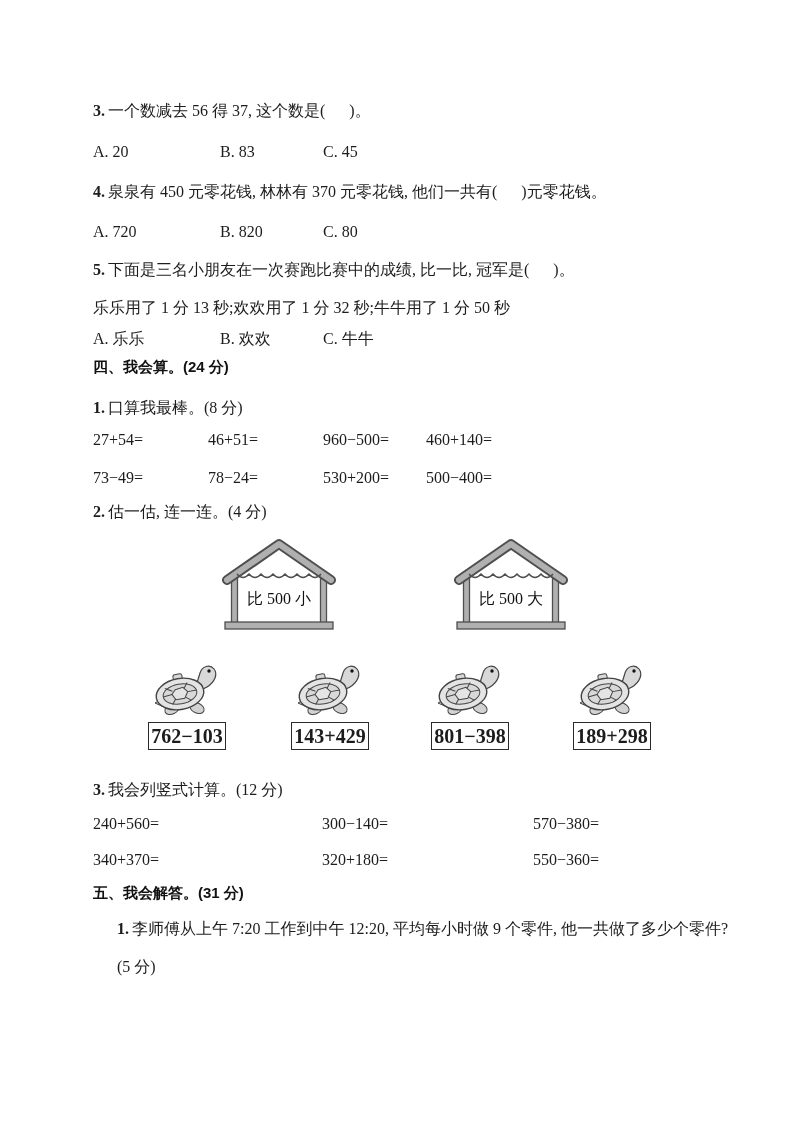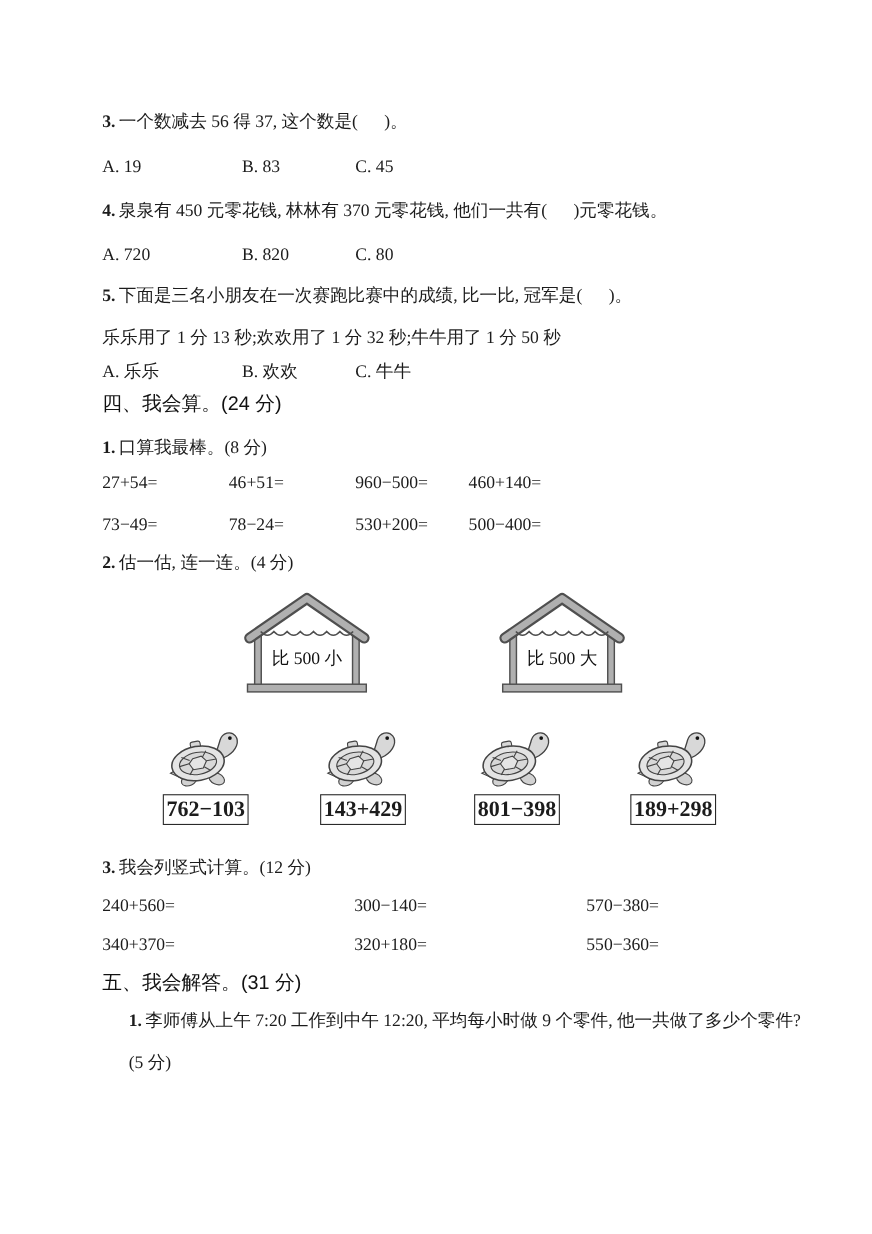--- a/index.html
+++ b/index.html
@@ -11,21 +11,21 @@
   .line { position:absolute; left:93px; width:620px; line-height:20px; }
   .line span { white-space:pre-wrap; }
   .qnum { font-weight:bold; padding-right:3px; }
   .opts { height:20px; }
   .opts .opt { position:absolute; top:0; }
   .o0 { left:0; } .o1 { left:127px; } .o2 { left:230px; }
   .c0 { left:0; } .c1 { left:115px; } .c2 { left:230px; } .c3 { left:333px; }
   .v0 { left:0; } .v1 { left:229px; } .v2 { left:440px; }
   .sec-header {
     font-family:"Liberation Sans","DejaVu Sans",sans-serif;
-    font-weight:normal; font-size:18px; color:#111;
+    font-weight:bold; font-size:15px; color:#111;
   }
   .figure { position:absolute; top:528px; left:0; width:793px; height:252px; }
   .house { position:absolute; width:118px; height:100px; }
   .house-1 { left:220px; top:5px; }
   .house-2 { left:452px; top:5px; }
   .house text {
     font-family:"Liberation Serif","DejaVu Serif",serif;
     font-size:16px; fill:#111;
   }
   .tgroup { position:absolute; top:134px; width:80px; text-align:center; }
@@ -66,21 +66,21 @@
         <path d="M14,24 L21,28 M37,22 L33,27 M19,41 L23,36 M38,40 L33,36 M11,32 L20,31 M45,31 L36,31" fill="none" stroke="#444" stroke-width="1"></path>
       </g>
     </g>
   </defs>
 </svg>
 
 <div class="page">
 
   <div class="line" style="top:101px"><span class="qnum">3.</span><span>一个数减去 56 得 37, 这个数是(      )。</span></div>
   <div class="line opts" style="top:142px">
-    <span class="opt o0">A. 19</span>
+    <span class="opt o0">A. 20</span>
     <span class="opt o1">B. 83</span>
     <span class="opt o2">C. 45</span>
   </div>
 
   <div class="line" style="top:182px"><span class="qnum">4.</span><span>泉泉有 450 元零花钱, 林林有 370 元零花钱, 他们一共有(      )元零花钱。</span></div>
   <div class="line opts" style="top:222px">
     <span class="opt o0">A. 720</span>
     <span class="opt o1">B. 820</span>
     <span class="opt o2">C. 80</span>
   </div>

